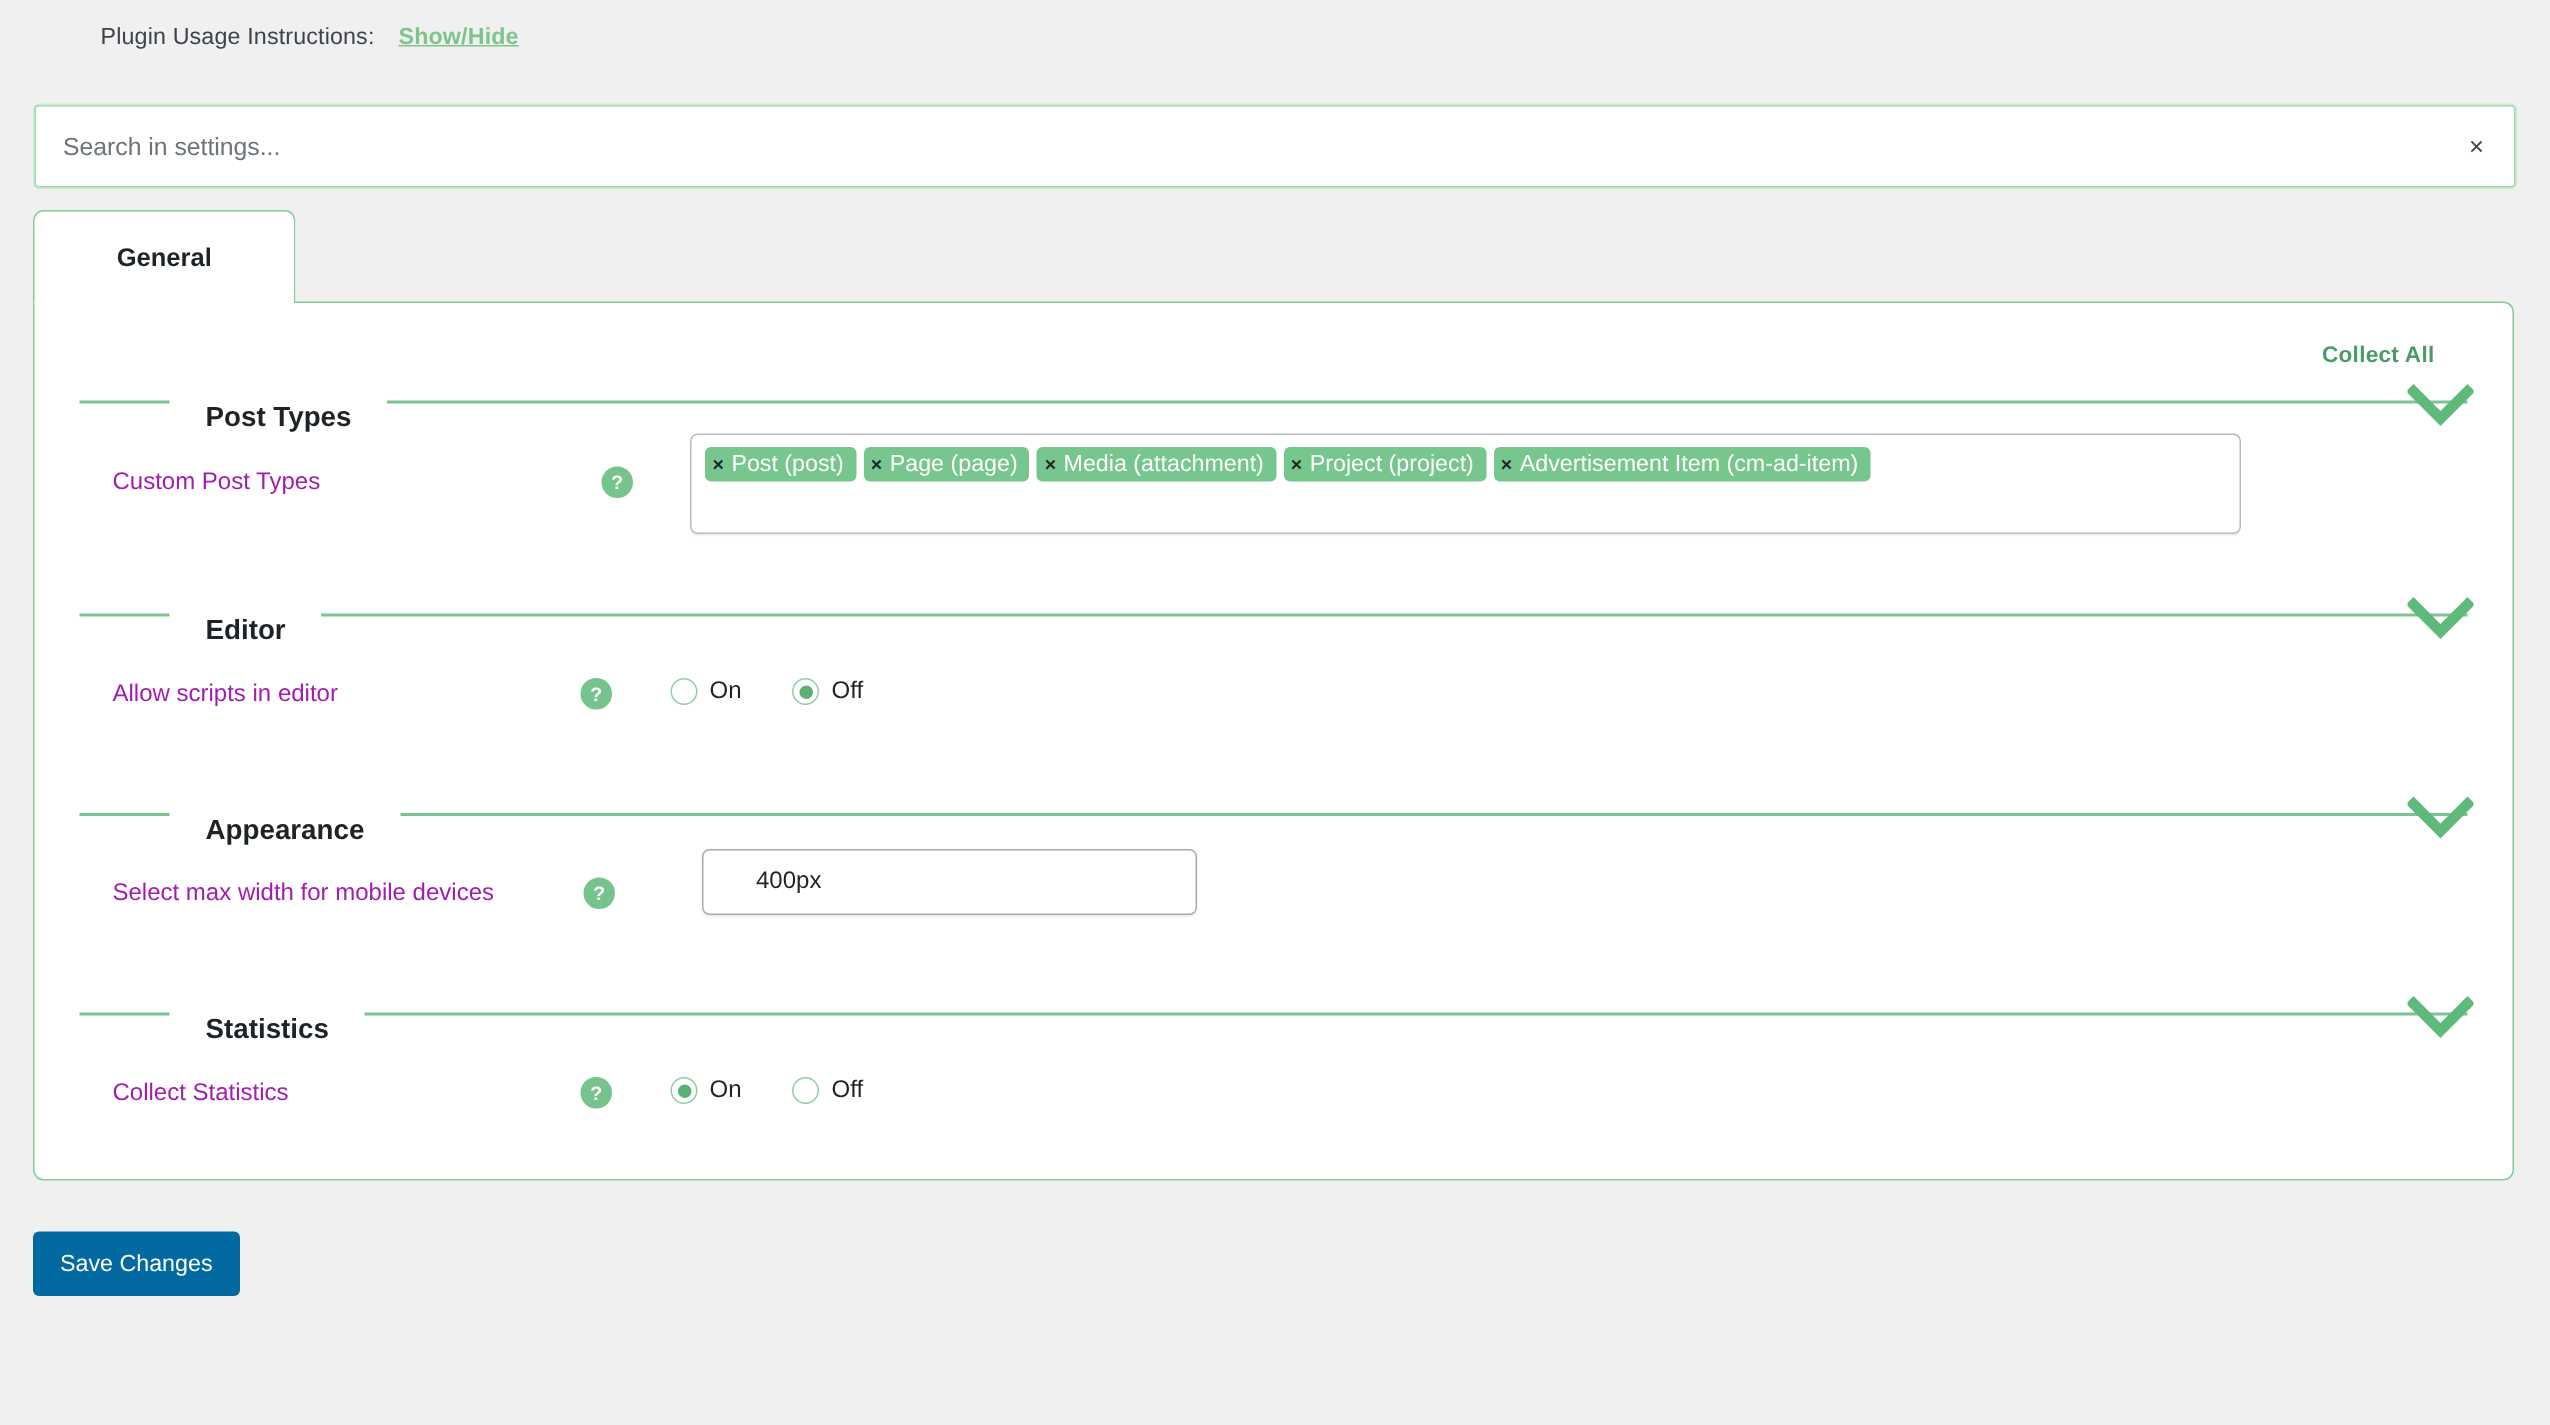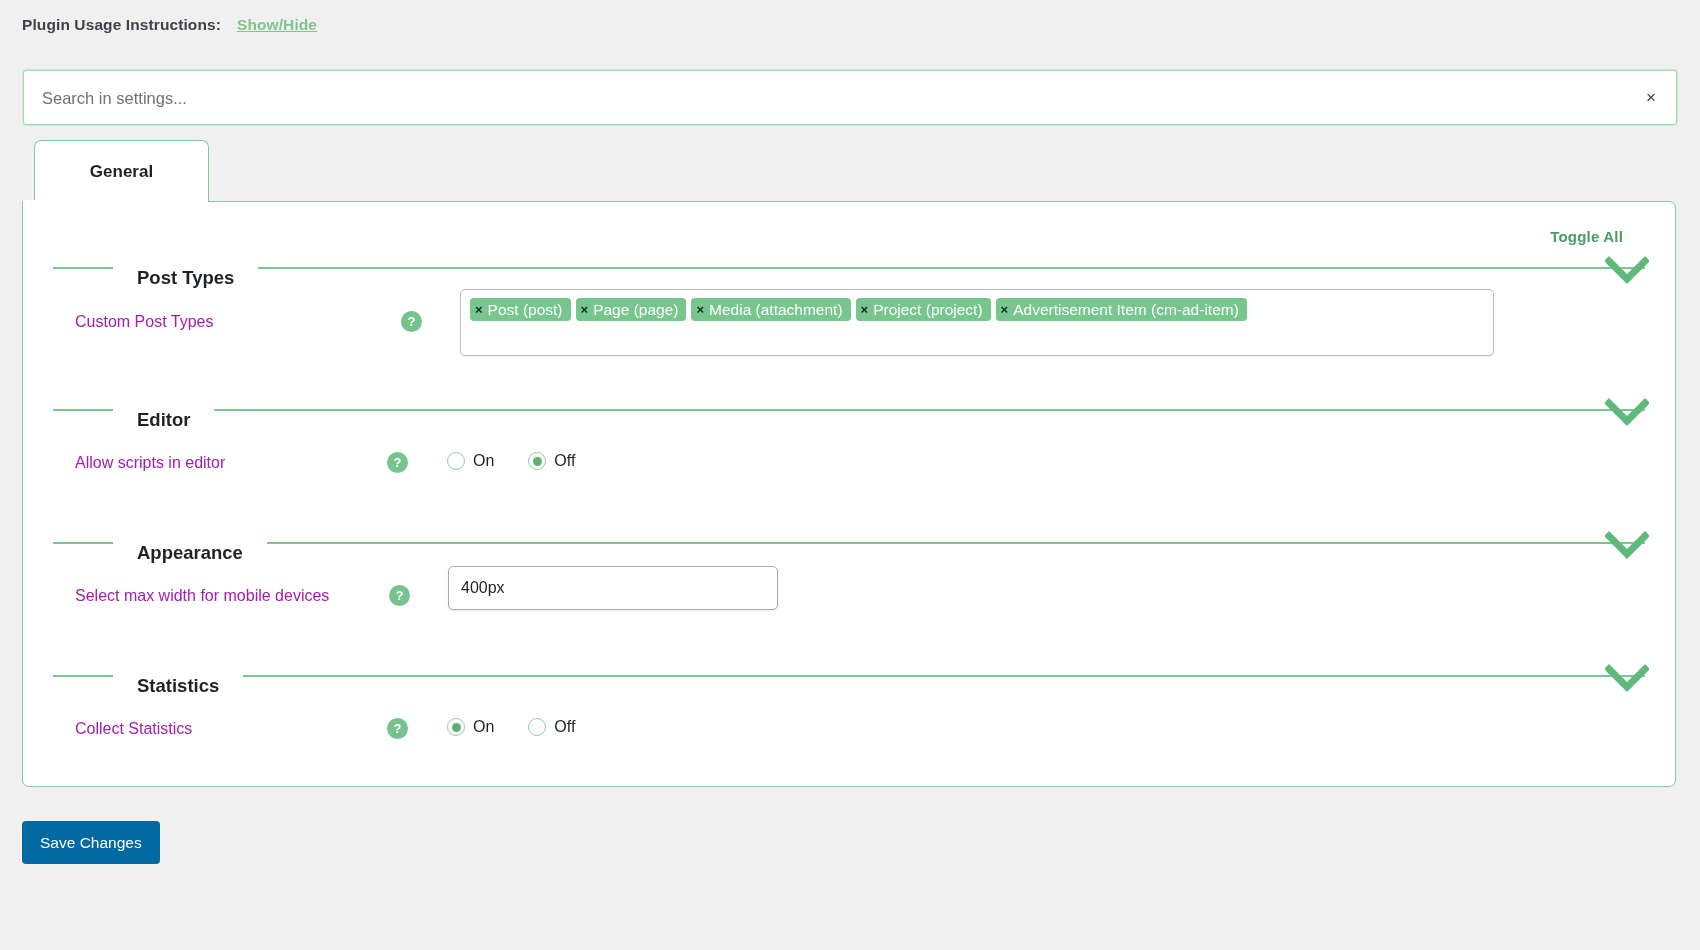--- a/index.html
+++ b/index.html
@@ -12,21 +12,21 @@
     -webkit-font-smoothing:antialiased;
   }
   .wrap{position:relative;width:1700px;height:950px;}
 
   
   .instructions{
     position:absolute;left:22px;top:16px;
     font-size:15.5px;font-weight:700;color:#3c434a;
     letter-spacing:.1px;
   }
-  .instructions .lbl{font-weight:700;}
+  .instructions .lbl{font-weight:400;margin-left:45px;}
   .instructions a{
     color:#7ec48d;text-decoration:underline;font-weight:700;
     margin-left:16px;cursor:pointer;
   }
 
   
   .searchbar{
     position:absolute;left:23px;top:70px;width:1654px;height:55px;
     background:#fff;border:1px solid #9adcae;border-radius:3px;
     box-sizing:border-box;
@@ -39,21 +39,21 @@
     font-size:16.5px;color:#4b5258;
   }
   .searchbar input::placeholder{color:#6c737a;opacity:1;}
   .search-clear{
     position:absolute;right:14px;top:50%;transform:translateY(-50%);
     width:22px;height:22px;line-height:22px;text-align:center;
     font-size:17px;color:#3c434a;cursor:pointer;user-select:none;
   }
 
   
-  .tabstrip{position:absolute;left:22px;top:140px;width:1654px;height:60px;margin-left:12px;}
+  .tabstrip{position:absolute;left:22px;top:140px;width:1654px;height:60px;}
   .tab{
     position:absolute;left:0;top:0;
     width:175px;height:62px;box-sizing:border-box;
     background:#fff;
     border:1px solid #84c99a;border-bottom:none;
     border-radius:7px 7px 0 0;
     display:flex;align-items:center;justify-content:center;
     font-size:17px;font-weight:700;color:#1d2327;
     cursor:pointer;z-index:3;
   }
@@ -174,21 +174,21 @@
     <input type="text" placeholder="Search in settings..." style="">
     <span class="search-clear">×</span>
   </div>
 
   <div class="tabstrip">
     <div class="tab">General</div>
   </div>
 
   <div class="panel">
 
-    <div class="toggle-all">Toggle All</div>
+    <div class="toggle-all">Collect All</div>
 
     <div class="section" style="top:65px;">
       <div class="legend">
         <span class="rule-s"></span>
         <span class="ltitle">Post Types</span>
         <span class="rule-l"></span>
       </div>
       <div class="chevron">
         <svg width="44" height="30" viewBox="0 0 44 30">
           <path d="M4 6 L22 24 L40 6" fill="none" stroke="#5fb97a" stroke-width="7" stroke-linecap="square"></path>
@@ -262,21 +262,21 @@
       </div>
       <div class="chevron">
         <svg width="44" height="30" viewBox="0 0 44 30">
           <path d="M4 6 L22 24 L40 6" fill="none" stroke="#5fb97a" stroke-width="7" stroke-linecap="square"></path>
         </svg>
       </div>
 
       <div class="row" style="top:45px;">
         <div class="rlabel">Select max width for mobile devices</div>
         <div class="help" style="left:366px;top:-2px;">?</div>
-        <div class="textinput" style="left:425px;top:-21px;">
+        <div class="textinput" style="left:445px;top:-21px;padding-left:23px;">
           <input type="text" value="400px" style="">
         </div>
       </div>
     </div>
 
     <div class="section" style="top:473px;">
       <div class="legend">
         <span class="rule-s"></span>
         <span class="ltitle">Statistics</span>
         <span class="rule-l"></span>

